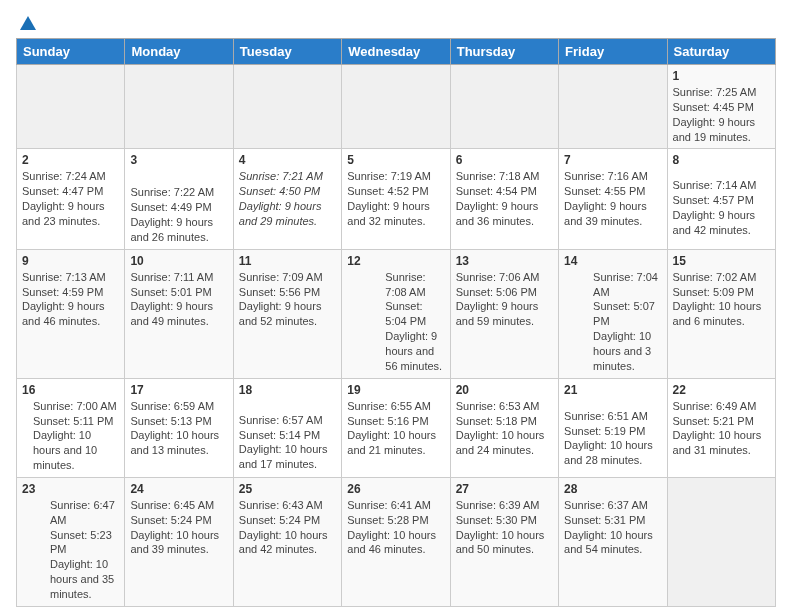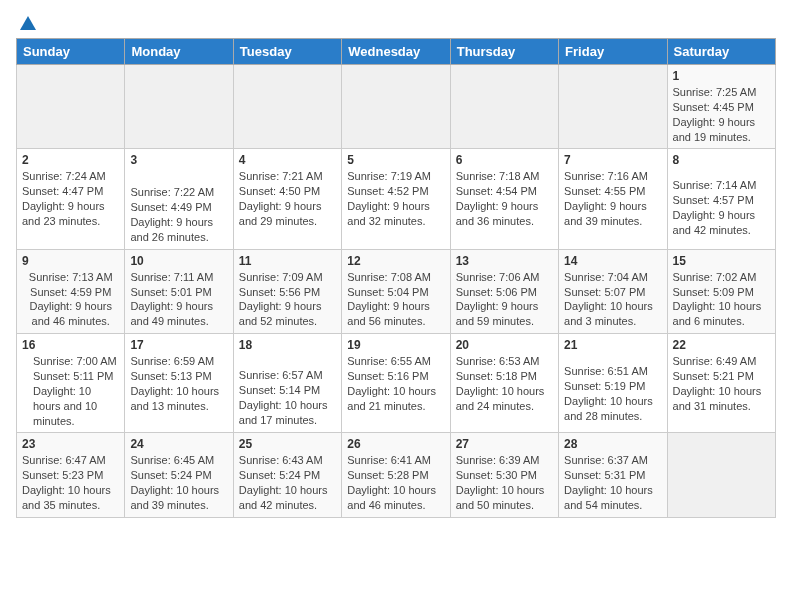--- a/index.html
+++ b/index.html
@@ -124,21 +124,21 @@
 Daylight: 9 hours and 23 minutes.</div>
         </td>
         <td>
           <span class="day-number">3</span>
           <div class="day-info" style="white-space: pre-line; margin-top: 18px;">Sunrise: 7:22 AM
 Sunset: 4:49 PM
 Daylight: 9 hours and 26 minutes.</div>
         </td>
         <td>
           <span class="day-number">4</span>
-          <div class="day-info" style="white-space: pre-line;">Sunrise: 7:21 AM
+          <div class="day-info" style="white-space: pre-line; font-style: italic;">Sunrise: 7:21 AM
 Sunset: 4:50 PM
 Daylight: 9 hours and 29 minutes.</div>
         </td>
         <td>
           <span class="day-number">5</span>
           <div class="day-info" style="white-space: pre-line;">Sunrise: 7:19 AM
 Sunset: 4:52 PM
 Daylight: 9 hours and 32 minutes.</div>
         </td>
         <td>
@@ -156,51 +156,51 @@
         <td>
           <span class="day-number">8</span>
           <div class="day-info" style="white-space: pre-line; margin-top: 11px;">Sunrise: 7:14 AM
 Sunset: 4:57 PM
 Daylight: 9 hours and 42 minutes.</div>
         </td>
       </tr>
       <tr>
         <td>
           <span class="day-number">9</span>
-          <div class="day-info" style="white-space: pre-line; text-align: center;">Sunrise: 7:13 AM
+          <div class="day-info" style="white-space: pre-line;">Sunrise: 7:13 AM
 Sunset: 4:59 PM
 Daylight: 9 hours and 46 minutes.</div>
         </td>
         <td>
           <span class="day-number">10</span>
           <div class="day-info" style="white-space: pre-line;">Sunrise: 7:11 AM
 Sunset: 5:01 PM
 Daylight: 9 hours and 49 minutes.</div>
         </td>
         <td>
           <span class="day-number">11</span>
           <div class="day-info" style="white-space: pre-line;">Sunrise: 7:09 AM
 Sunset: 5:56 PM
 Daylight: 9 hours and 52 minutes.</div>
         </td>
         <td>
           <span class="day-number">12</span>
-          <div class="day-info" style="white-space: pre-line;">Sunrise: 7:08 AM
+          <div class="day-info" style="white-space: pre-line; margin-left: 38px;">Sunrise: 7:08 AM
 Sunset: 5:04 PM
 Daylight: 9 hours and 56 minutes.</div>
         </td>
         <td>
           <span class="day-number">13</span>
           <div class="day-info" style="white-space: pre-line;">Sunrise: 7:06 AM
 Sunset: 5:06 PM
 Daylight: 9 hours and 59 minutes.</div>
         </td>
         <td>
           <span class="day-number">14</span>
-          <div class="day-info" style="white-space: pre-line;">Sunrise: 7:04 AM
+          <div class="day-info" style="white-space: pre-line; margin-left: 29px;">Sunrise: 7:04 AM
 Sunset: 5:07 PM
 Daylight: 10 hours and 3 minutes.</div>
         </td>
         <td>
           <span class="day-number">15</span>
           <div class="day-info" style="white-space: pre-line;">Sunrise: 7:02 AM
 Sunset: 5:09 PM
 Daylight: 10 hours and 6 minutes.</div>
         </td>
       </tr>
@@ -244,21 +244,21 @@
         <td>
           <span class="day-number">22</span>
           <div class="day-info" style="white-space: pre-line;">Sunrise: 6:49 AM
 Sunset: 5:21 PM
 Daylight: 10 hours and 31 minutes.</div>
         </td>
       </tr>
       <tr>
         <td>
           <span class="day-number">23</span>
-          <div class="day-info" style="white-space: pre-line;">Sunrise: 6:47 AM
+          <div class="day-info" style="white-space: pre-line; margin-left: 28px;">Sunrise: 6:47 AM
 Sunset: 5:23 PM
 Daylight: 10 hours and 35 minutes.</div>
         </td>
         <td>
           <span class="day-number">24</span>
           <div class="day-info" style="white-space: pre-line;">Sunrise: 6:45 AM
 Sunset: 5:24 PM
 Daylight: 10 hours and 39 minutes.</div>
         </td>
         <td>

